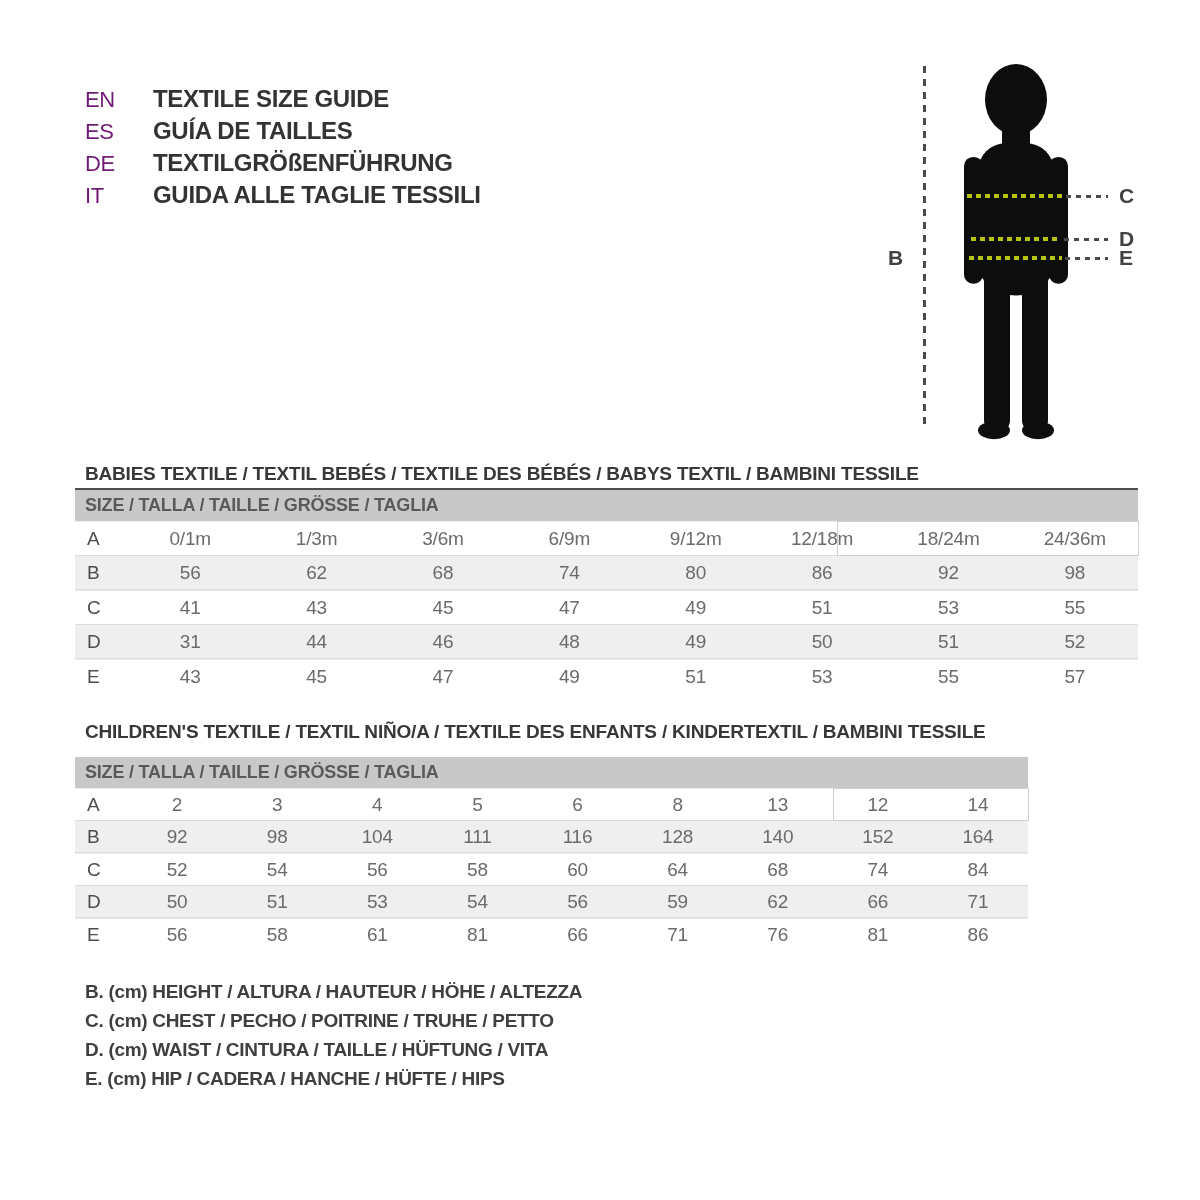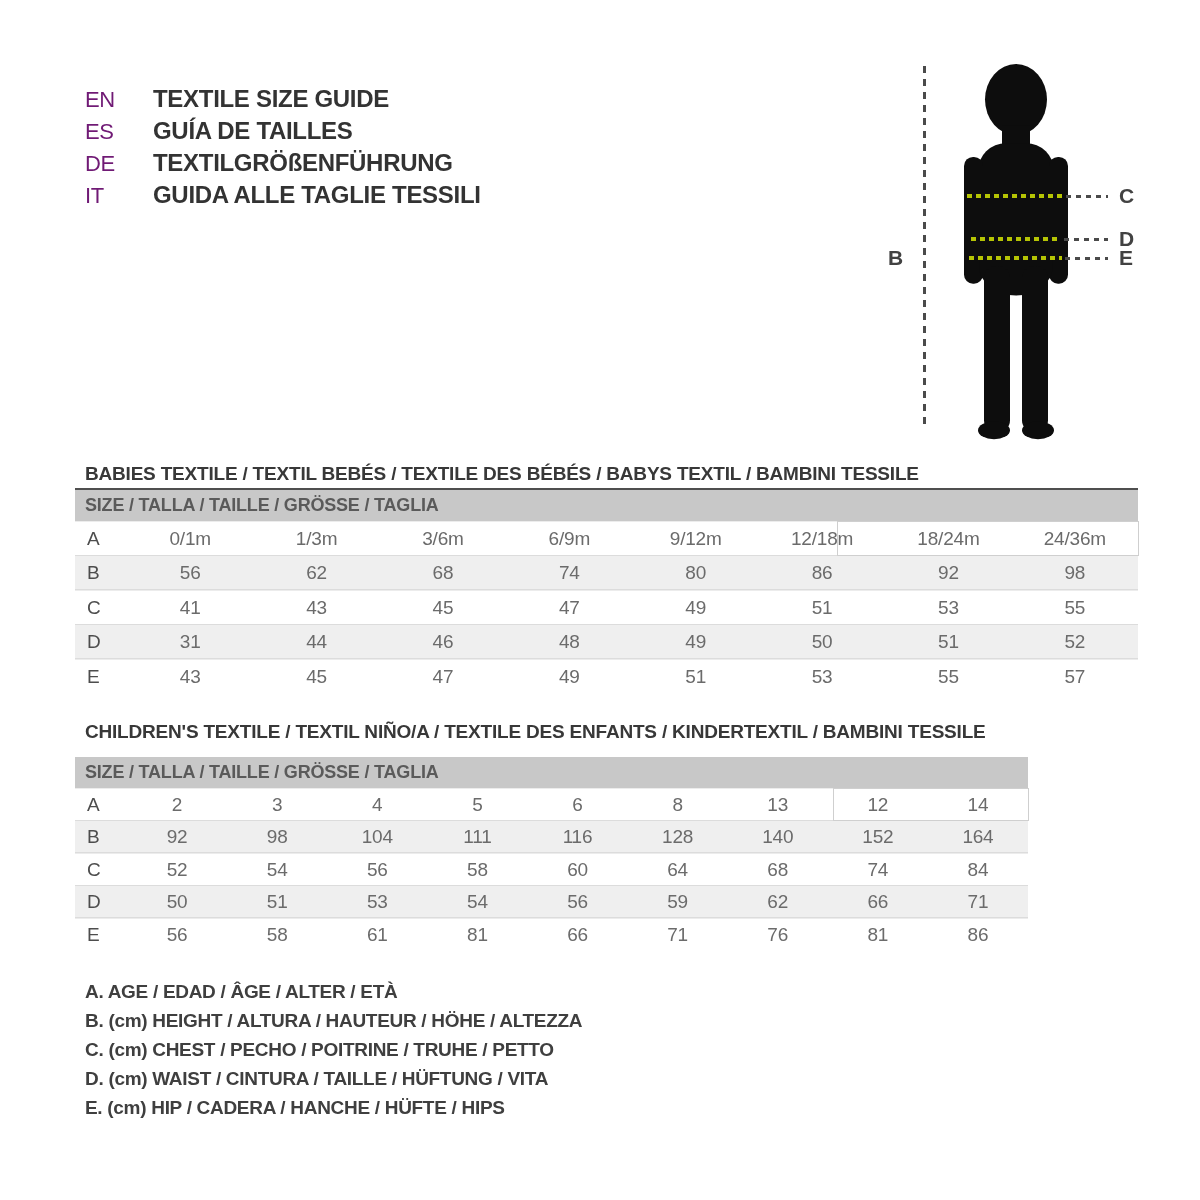--- a/index.html
+++ b/index.html
@@ -218,20 +218,19 @@
         <span class="cell">66</span>
         <span class="cell">71</span>
         <span class="cell">76</span>
         <span class="cell">81</span>
         <span class="cell">86</span>
       </div>
       <div class="hl-box" style="left: 758px; top: 31px; width: 194px; height: 31px;"></div>
     </div>
 
   <div class="legend-block">
-    <div class="legend-line">A. AGE / EDAD / ÂGE / ALTER / ETÀ</div>
     <div class="legend-line">B. (cm) HEIGHT / ALTURA / HAUTEUR / HÖHE / ALTEZZA</div>
     <div class="legend-line">C. (cm) CHEST / PECHO / POITRINE / TRUHE / PETTO</div>
     <div class="legend-line">D. (cm) WAIST / CINTURA / TAILLE / HÜFTUNG / VITA</div>
     <div class="legend-line">E. (cm) HIP / CADERA / HANCHE / HÜFTE / HIPS</div>
   </div>
 
 </div>
 
 </body></html>

